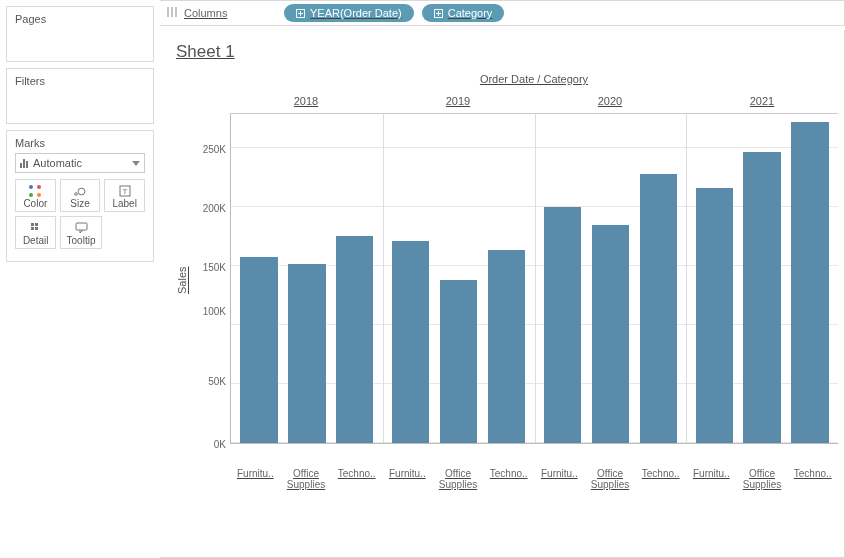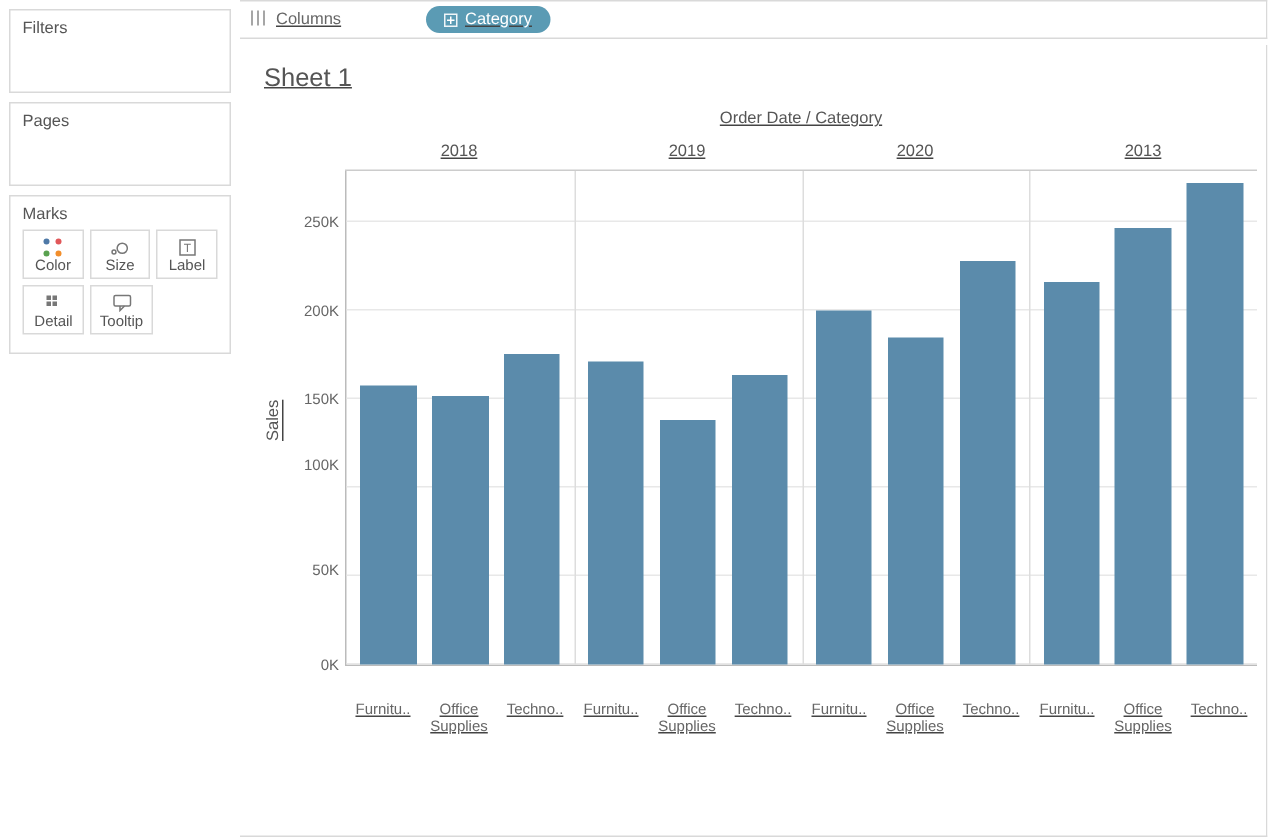--- a/index.html
+++ b/index.html
@@ -60,28 +60,39 @@
   .xcat { display:flex;margin-top:20px; }
   .xcat .yearcell2 { flex:1; display:flex; }
   .xcat .catlbl { flex:1; text-align:center; font-size:10px; color:#666; padding-top:4px; line-height:1.1; }
   .cols-icon, .rows-icon { display:inline-block; }
 </style>
 </head>
 <body>
 
 <div class="app">
   <div class="sidebar">
+    <div class="panel panel-pages">
+      <div class="panel-title">Pages</div>
+    </div>
     <div class="panel panel-filters">
       <div class="panel-title">Filters</div>
     </div>
-    <div class="panel panel-pages">
-      <div class="panel-title">Pages</div>
-    </div>
     <div class="panel panel-marks">
       <div class="panel-title">Marks</div>
+      <div class="marks-select">
+        <span style="display:flex;align-items:center;gap:5px;">
+          <span class="bar-icon">
+              <span></span>
+              <span></span>
+              <span></span>
+            </span>
+          <span>Automatic</span>
+        </span>
+        <span class="caret"></span>
+      </div>
       <div class="marks-grid">
         <div class="mark-btn">
           <div class="ic">
               <span class="dots4">
                 <i></i>
                 <i></i>
                 <i></i>
                 <i></i>
               </span>
             </div>
@@ -137,20 +148,24 @@
         <div class="shelf-label">
           <span class="cols-icon">
             <svg width="12" height="12" viewBox="0 0 12 12">
                 <line x1="2" y1="1" x2="2" y2="11" stroke="#888"></line>
                 <line x1="6" y1="1" x2="6" y2="11" stroke="#888"></line>
                 <line x1="10" y1="1" x2="10" y2="11" stroke="#888"></line>
               </svg>
           </span>
           <span>Columns</span>
         </div>
+        <span class="pill blue">
+          <span class="plus-box"></span>
+          <span>YEAR(Order Date)</span>
+        </span>
         <span class="pill blue">
           <span class="plus-box"></span>
           <span>Category</span>
         </span>
       </div>
     </div>
 
     <div class="viz">
       <div class="sheet-title">Sheet 1</div>
       <div class="chart">
@@ -163,21 +178,21 @@
               <div class="ytick" style="bottom: 176.786px;">150K</div>
               <div class="ytick" style="bottom: 235.714px;">200K</div>
               <div class="ytick" style="bottom: 294.643px;">250K</div>
             </div>
           <div class="plotcol">
             <div class="superhdr">Order Date / Category</div>
             <div class="yearhdr" id="yearhdr">
                 <div>2018</div>
                 <div>2019</div>
                 <div>2020</div>
-                <div>2013</div>
+                <div>2021</div>
               </div>
             <div class="plot" id="plot">
                 <div class="grid" style="bottom: 0px;"></div>
                 <div class="grid" style="bottom: 58.9286px;"></div>
                 <div class="grid" style="bottom: 117.857px;"></div>
                 <div class="grid" style="bottom: 176.786px;"></div>
                 <div class="grid" style="bottom: 235.714px;"></div>
                 <div class="grid" style="bottom: 294.643px;"></div>
                 <div class="yearsplit" style="left: 25%;"></div>
                 <div class="yearsplit" style="left: 50%;"></div>

